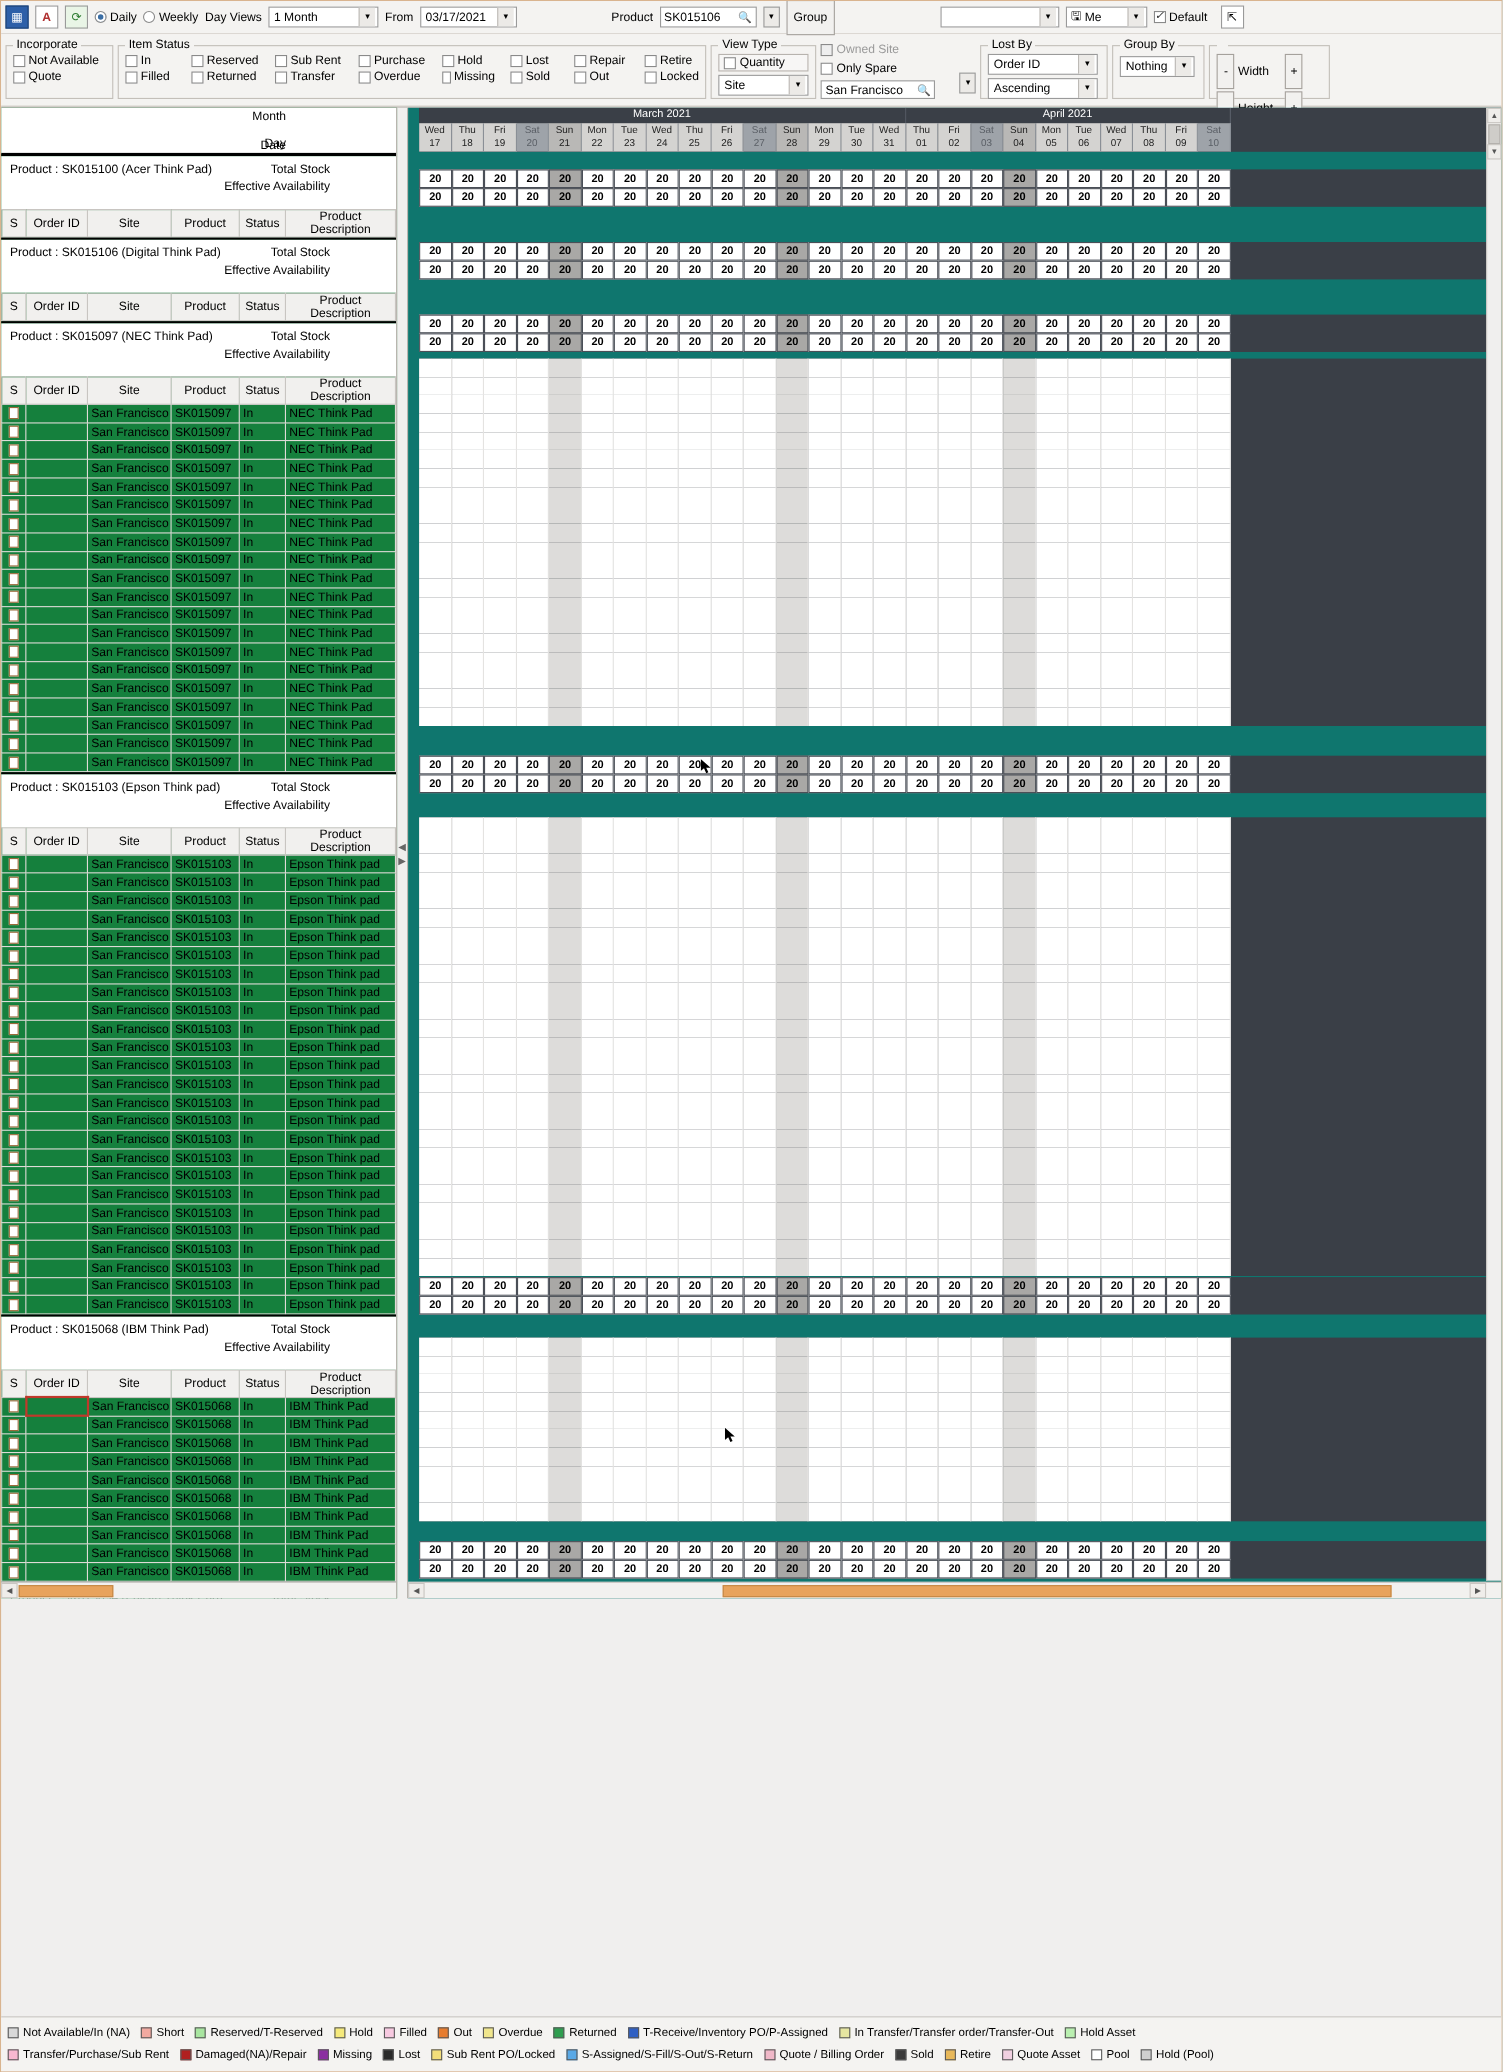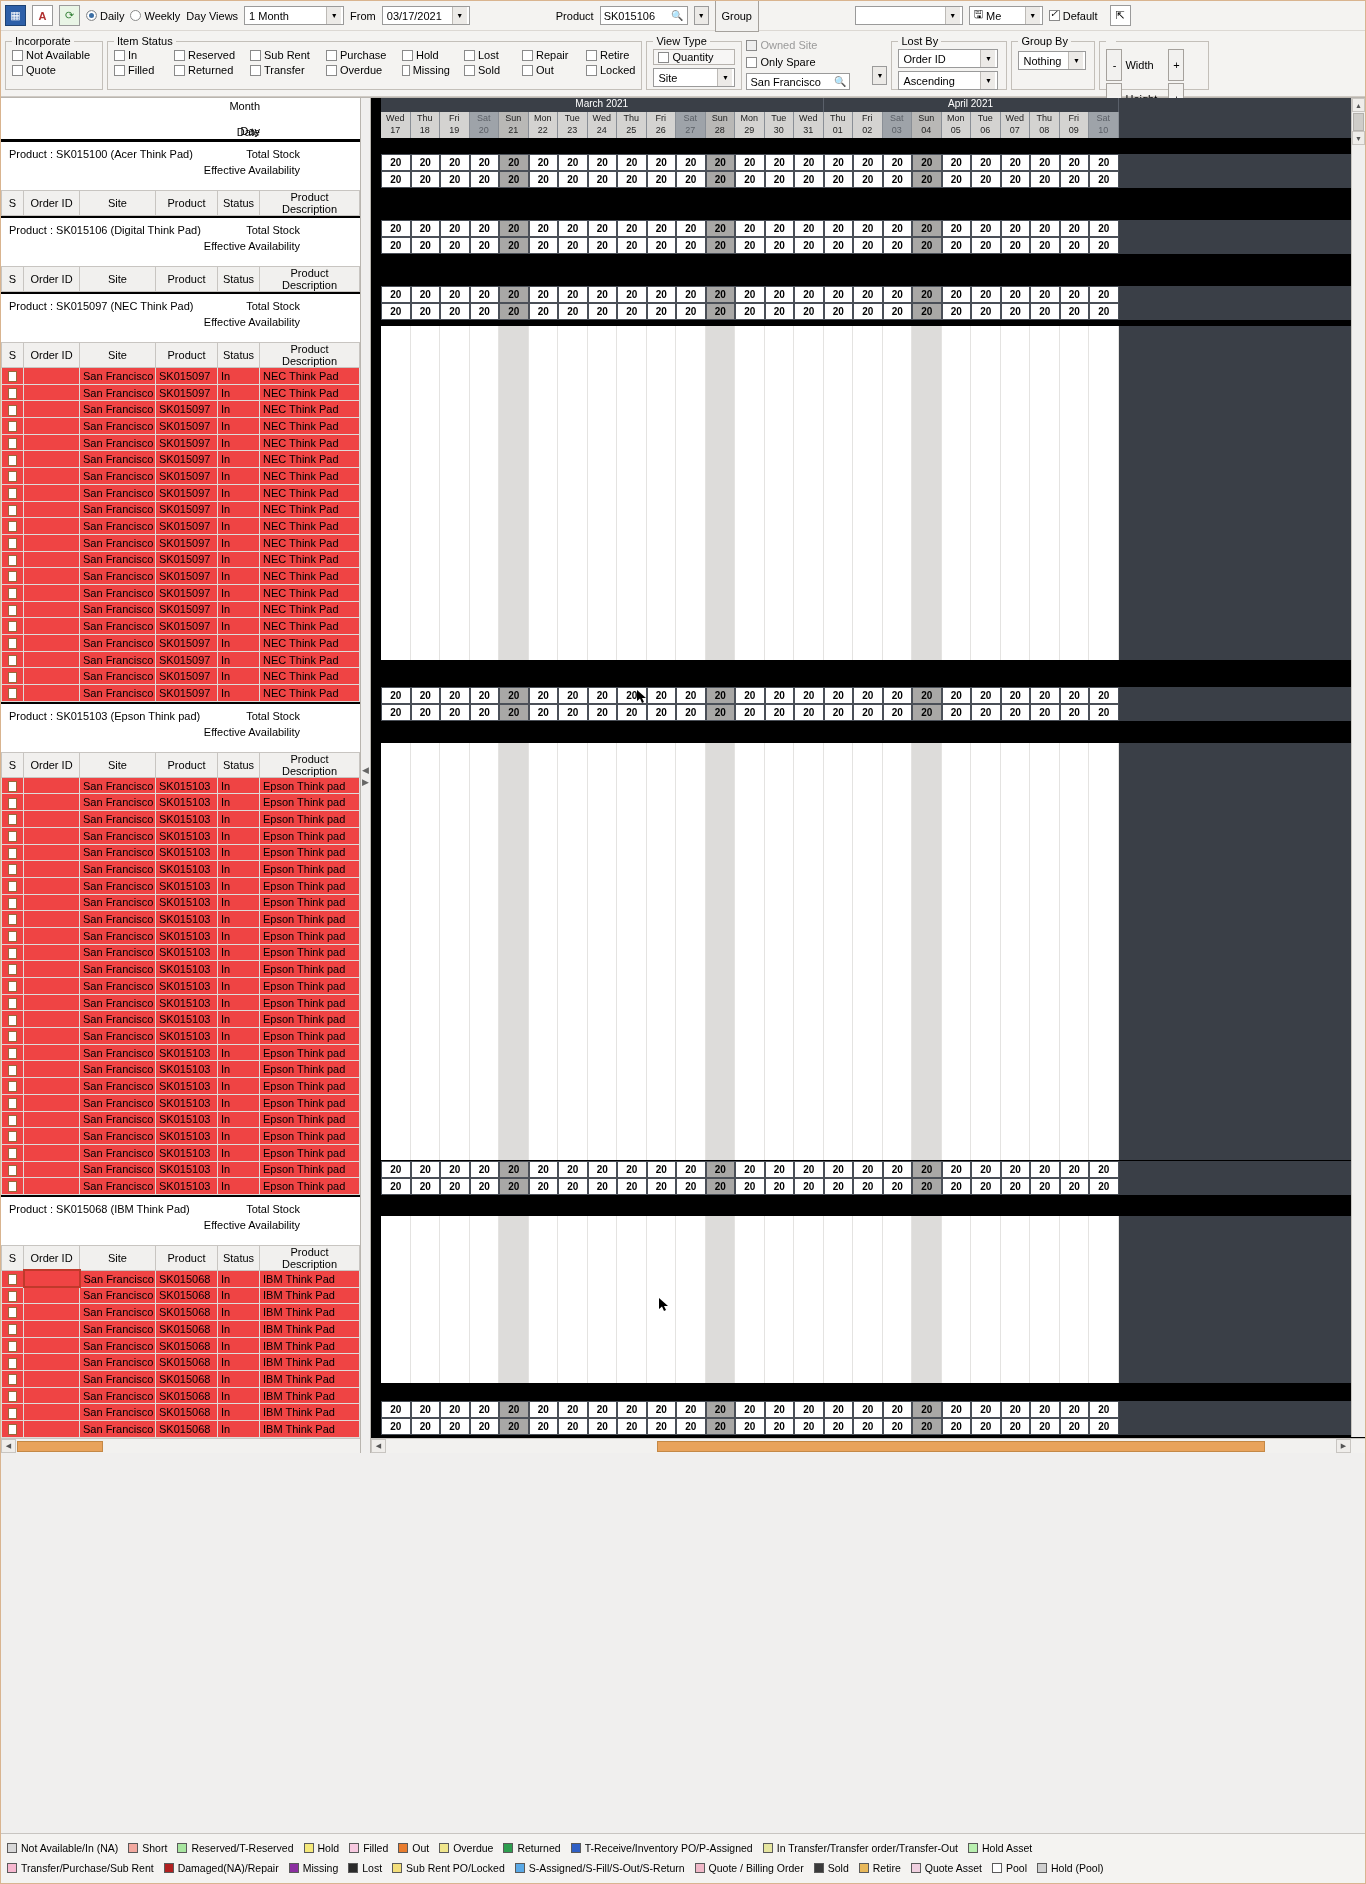--- a/index.html
+++ b/index.html
@@ -104,32 +104,32 @@
   }
   fieldset.grp > legend { font-size: 11px; padding: 0 3px; }
   .chkcol { display: flex; flex-direction: column; gap: 3px; }
   .chkrow { display: flex; gap: 14px; }
   
   .main {
     display: flex; height: 1356px;
     border-top: 1px solid #b9b5af;
   }
   .leftpane {
-    width: 360px; background: #ef4444;
+    width: 360px; background: #15803d;
     border-right: 1px solid #b9b5af;
     overflow: hidden; position: relative;
   }
   .splitter {
     width: 10px; background: #f0efee;
     border-right: 1px solid #b9b5af;
     display: flex; align-items: center; justify-content: center;
     flex-direction: column; color: #666; font-size: 9px; gap: 2px;
   }
   .rightpane {
-    flex: 1; background: #000000; position: relative; overflow: hidden;
+    flex: 1; background: #0f766e; position: relative; overflow: hidden;
   }
   
   .lp-header {
     height: 42px; border-bottom: 1px solid #000;
     position: relative; background: #fff;
   }
   .lp-header div {
     position: absolute; right: 100px; font-size: 11px;
   }
   .prodblock { border-top: 2px solid #000; }

